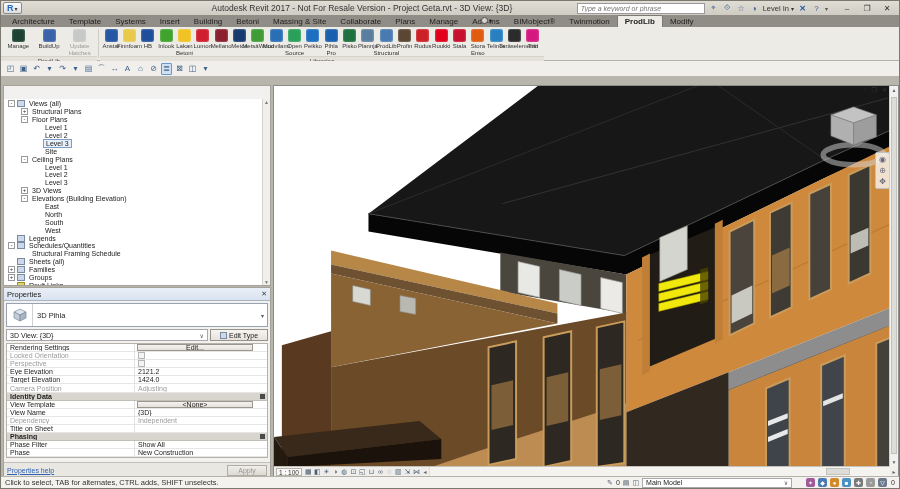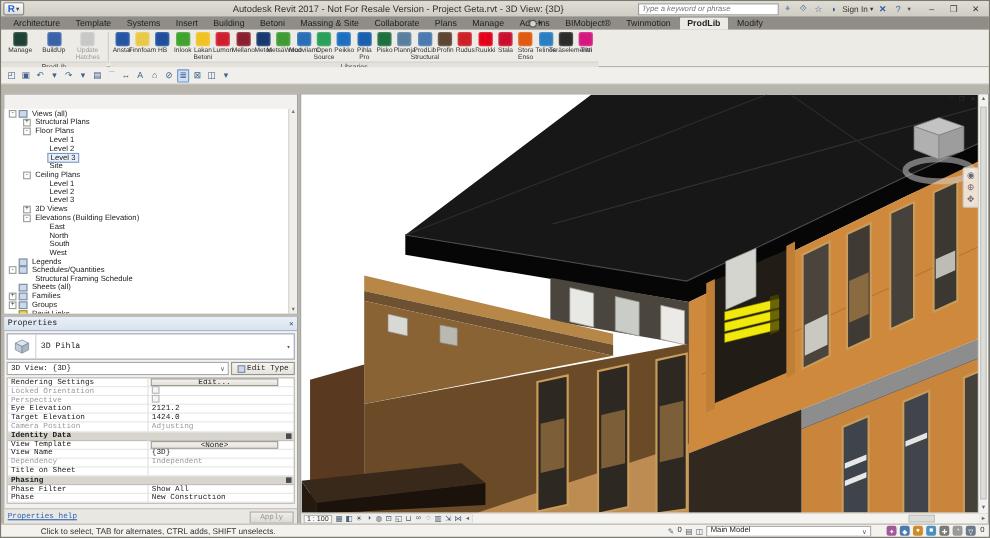--- a/index.html
+++ b/index.html
@@ -56,21 +56,21 @@
   .tog:empty{visibility:hidden;}
   .tic{width:8px;height:7px;flex:none;margin-right:2px;background:#cdd9ea;border:1px solid #7a8aa0;}
   .tic:not([data-ic]){display:none;}
   .tic[data-ic="revit-links-icon"]{background:#e0d468;border-color:#9a8c30;}
   .tl{font-size:7px;color:#1a1a1a;padding:0 2px;}
   .ti[data-state="selected"] .tl{background:#e8f1fb;border:1px solid #7a9cc6;}
   .vsb{position:absolute;top:13px;bottom:0;right:0;width:8px;background:#f0efec;border-left:1px solid #d5d2cb;font-size:5px;color:#777;text-align:center;}
   .vsb .up{position:absolute;top:0;left:0;right:0;}
   .vsb .dn{position:absolute;bottom:0;left:0;right:0;}
 
-  .props{top:202px;height:191px;font-family:Liberation Mono, monospace;}
+  .props{top:202px;height:191px;}
   .typesel{margin:2px 2px 0;height:24px;background:#fff;border:1px solid #98a2b0;display:flex;align-items:center;}
   .typesel .tsi{width:26px;height:100%;border-right:1px solid #d0d0d0;display:flex;align-items:center;justify-content:center;}
   .typesel .tsl{font-size:7.5px;color:#222;margin-left:4px;}
   .typesel .caret{margin-left:auto;margin-right:3px;font-size:6px;color:#555;}
   .typerow{margin:2px 2px;height:12px;display:flex;gap:2px;font-size:7px;}
   .typerow .combo{flex:1;background:#fff;border:1px solid #a8a8a8;display:flex;align-items:center;padding:0 3px;color:#222;}
   .typerow .combo .caret{margin-left:auto;font-size:6px;color:#555;}
   .typerow .etbtn{width:58px;background:linear-gradient(#f6f4f0,#e6e3dd);border:1px solid #979289;display:flex;align-items:center;justify-content:center;gap:2px;color:#222;}
   .etbtn .ei{width:7px;height:7px;background:#cdd9ea;border:1px solid #7a8aa0;}
   .pgrid{margin:0 2px;background:#fff;border:1px solid #b5b2aa;}
@@ -98,21 +98,21 @@
   .vscroll .ar{position:absolute;left:0;right:0;text-align:center;font-size:5px;color:#666;height:9px;line-height:9px;}
   .vscroll .thumb{position:absolute;left:1px;right:1px;top:11px;bottom:13px;background:#dcdcd8;border:1px solid #c2c2bc;}
   .vstrip{position:absolute;left:0;right:0;bottom:0;height:10px;background:#f0eeea;border-top:1px solid #c5c2bb;display:flex;align-items:center;}
   .scalebtn{font-size:6.5px;color:#333;border:1px solid #b5b2aa;background:#faf9f7;height:8px;line-height:7px;padding:0 2px;margin:0 2px;white-space:nowrap;}
   .vcbi{width:9px;height:9px;display:flex;align-items:center;justify-content:center;font-size:7px;color:#4a6078;}
   .hsar{width:8px;text-align:center;font-size:5px;color:#666;}
   .hstrack{flex:1;position:relative;height:100%;background:#f4f3f0;border-left:1px solid #ddd;}
   .hsthumb{position:absolute;left:86%;width:24px;top:1px;bottom:1px;background:#dcdcd8;border:1px solid #c2c2bc;}
 
   
-  .statusbar{position:absolute;left:0;right:0;bottom:0;height:12px;background:var(--status_bg,#f4f2ee);border-top:1px solid #b5b2aa;display:flex;align-items:center;font-size:7.5px;color:#333;padding-left:32px;}
+  .statusbar{position:absolute;left:0;right:0;bottom:0;height:12px;background:var(--status_bg,#f4f2ee);border-top:1px solid #b5b2aa;display:flex;align-items:center;font-size:7.5px;color:#333;}
   .sb-prompt{padding-left:4px;white-space:nowrap;}
   .sb-mid{display:flex;align-items:center;gap:3px;margin-left:auto;}
   .sb-ico{font-size:7px;color:#55606e;}
   .sb-combo{width:150px;height:10px;background:#fff;border:1px solid #a8a8a8;display:flex;align-items:center;padding:0 3px;font-size:7px;color:#222;}
   .sb-combo .caret{margin-left:auto;font-size:6px;color:#555;}
   .sb-right{display:flex;align-items:center;gap:3px;margin-left:14px;padding-right:4px;}
   .chip{width:9px;height:9px;border-radius:2px;display:flex;align-items:center;justify-content:center;font-size:6px;color:#fff;background:var(--ic,#888);}
   .sb-count{font-size:7px;color:#333;}
 </style>
 </head>
@@ -126,21 +126,21 @@
       <span class="caret">▾</span>
     </div>
     <div class="tb-title">Autodesk Revit 2017 - Not For Resale Version -   Project Geta.rvt - 3D View: {3D}</div>
     <div class="tb-right">
       <input class="tb-search" placeholder="Type a keyword or phrase" style="">
       <span class="tb-ico">⌖</span>
       <span class="tb-ico">⟐</span>
       <span class="tb-ico">☆</span>
       <span class="tb-signin">
         <span class="tb-ico">◗</span>
-        <span>Sign In</span>
+        <span>Level In</span>
         <span style="font-size:6px">▾</span>
       </span>
       <span class="tb-ico" style="color:#2558a8;font-weight:bold">✕</span>
       <span class="tb-ico">?</span>
       <span style="font-size:6px;color:#555">▾</span>
       <span class="winctl">
         <span>–</span>
         <span>❐</span>
         <span>✕</span>
       </span>

